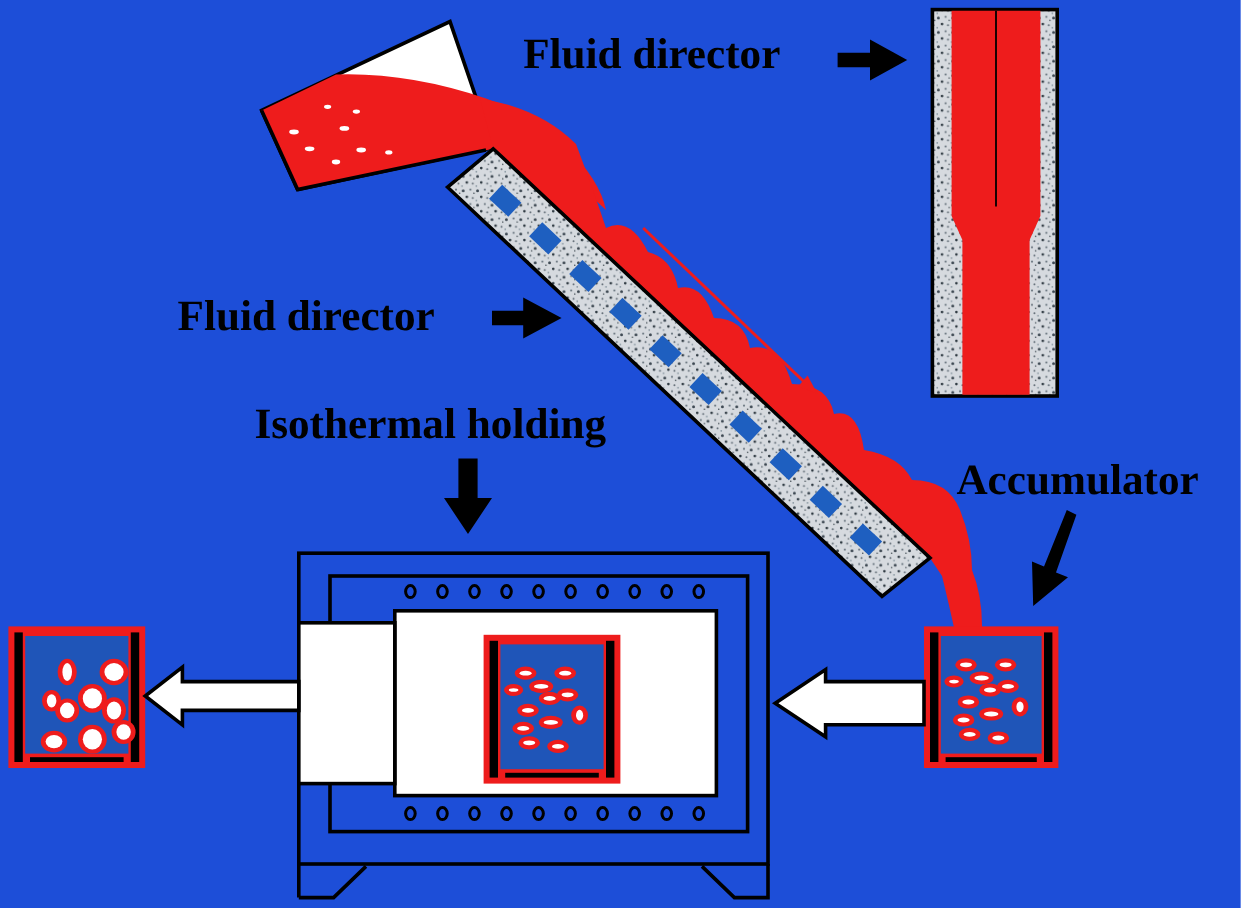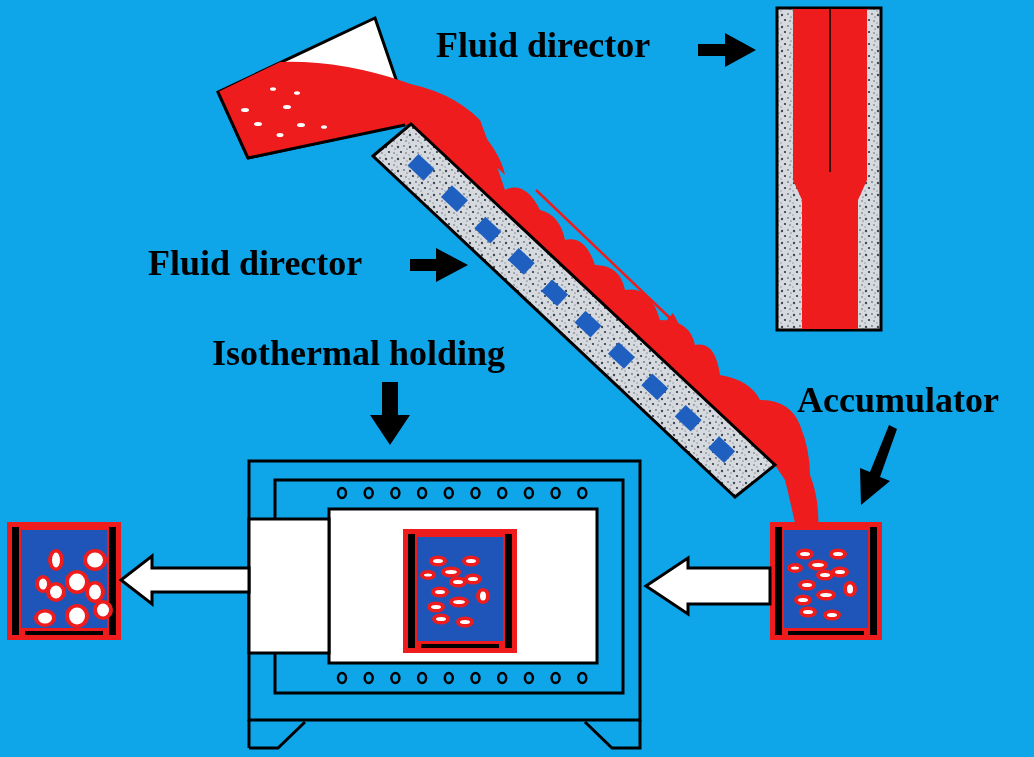--- a/index.html
+++ b/index.html
@@ -1,16 +1,16 @@
 <!DOCTYPE html>
 <html><head>
 <meta charset="utf-8">
 <style>
   html,body{margin:0;padding:0;background:#ffffff;}
-  #stage{position:relative;width:1034px;height:757px;overflow:hidden;background:#0ea5e9;}
+  #stage{position:relative;width:1034px;height:757px;overflow:hidden;background:#1d4ed8;}
   svg{position:absolute;left:0;top:0;}
   .lbl{font-family:"Liberation Serif","DejaVu Serif",serif;font-weight:bold;font-size:36px;fill:#000;}
 </style>
 </head>
 <body>
 
 <div id="stage">
 <svg width="1034" height="757" viewBox="0 0 1034 757">
   <defs>
     <pattern id="speckle" width="12" height="12" patternUnits="userSpaceOnUse">

